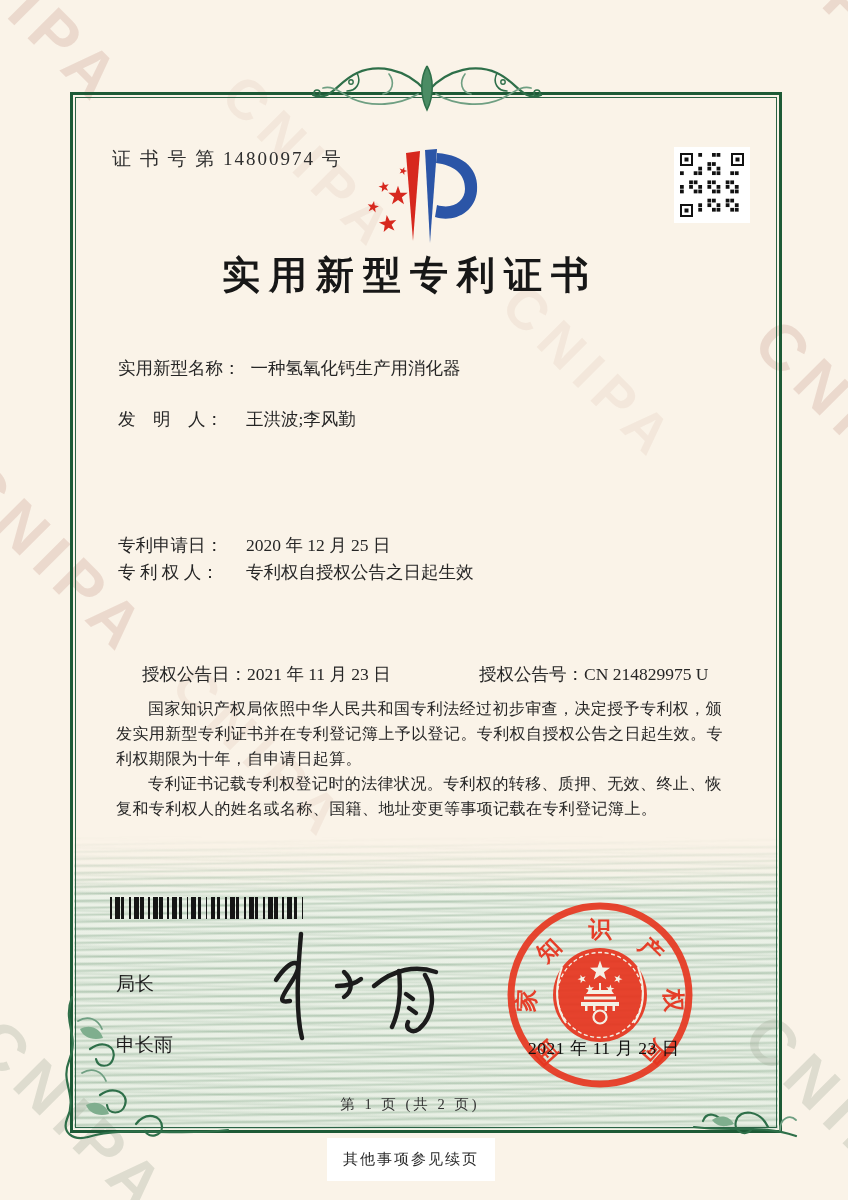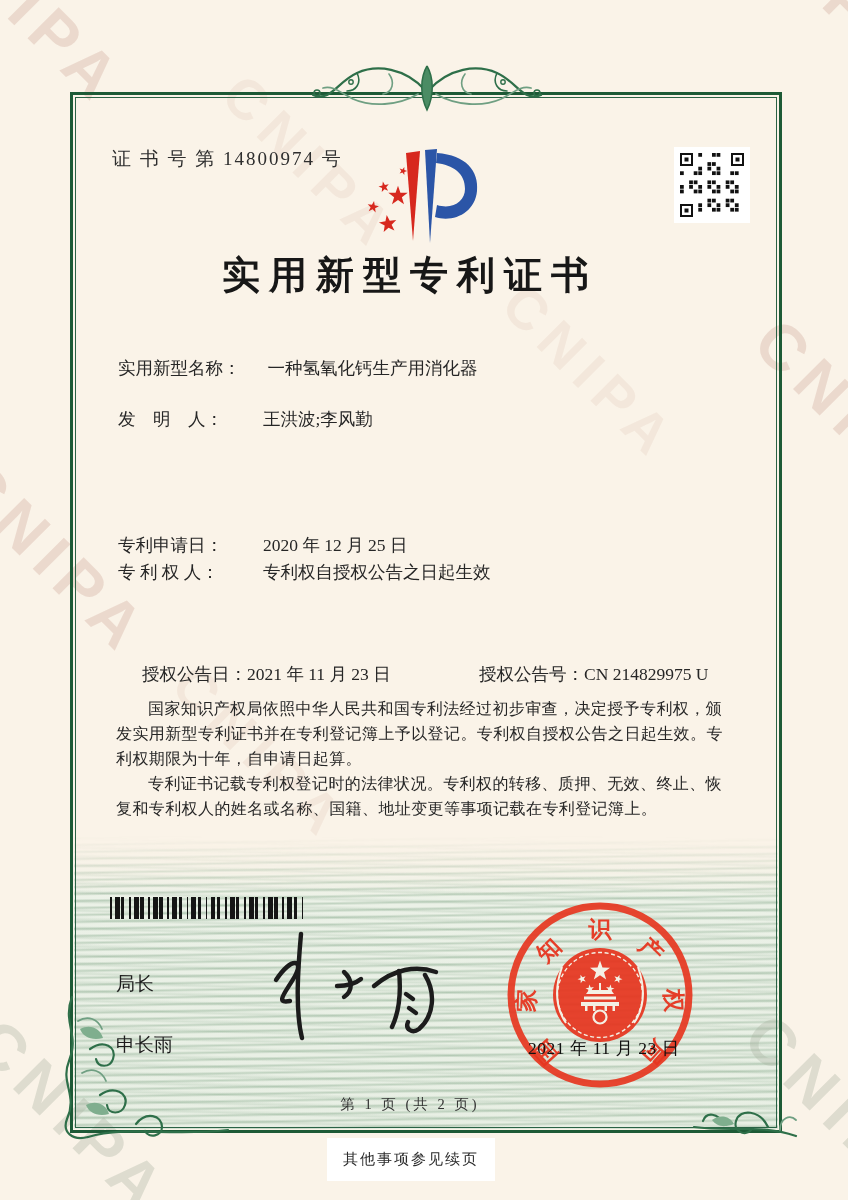--- a/index.html
+++ b/index.html
@@ -31,21 +31,21 @@
   .orn{position:absolute;z-index:4;pointer-events:none;}
 
   .ct{position:absolute;z-index:5;color:#222;}
 
   .cert-no{left:112px;top:146px;font-size:19px;letter-spacing:2px;color:#2e2e2e;}
   .title{left:54px;top:250px;width:712px;text-align:center;font-size:38px;font-weight:bold;
          letter-spacing:9px;color:#171717;}
 
   .frow{left:118px;top:0;font-size:17.5px;color:#262626;white-space:nowrap;}
   .flabel{display:inline-block;min-width:118px;}
-  .fvalue{margin-left:27px;}
+  .fvalue{margin-left:10px;}
   .grant2{position:absolute;left:337px;top:0;white-space:nowrap;}
 
   .paras{left:116px;top:696px;width:622px;font-size:16px;line-height:25px;color:#262626;
          letter-spacing:0.4px;}
   .paras p{margin:0;text-indent:2em;}
 
   .barcode{left:110px;top:897px;height:22px;display:flex;align-items:stretch;}
   .barcode span{display:block;height:100%;}
   .bb{background:#151515;}
 

